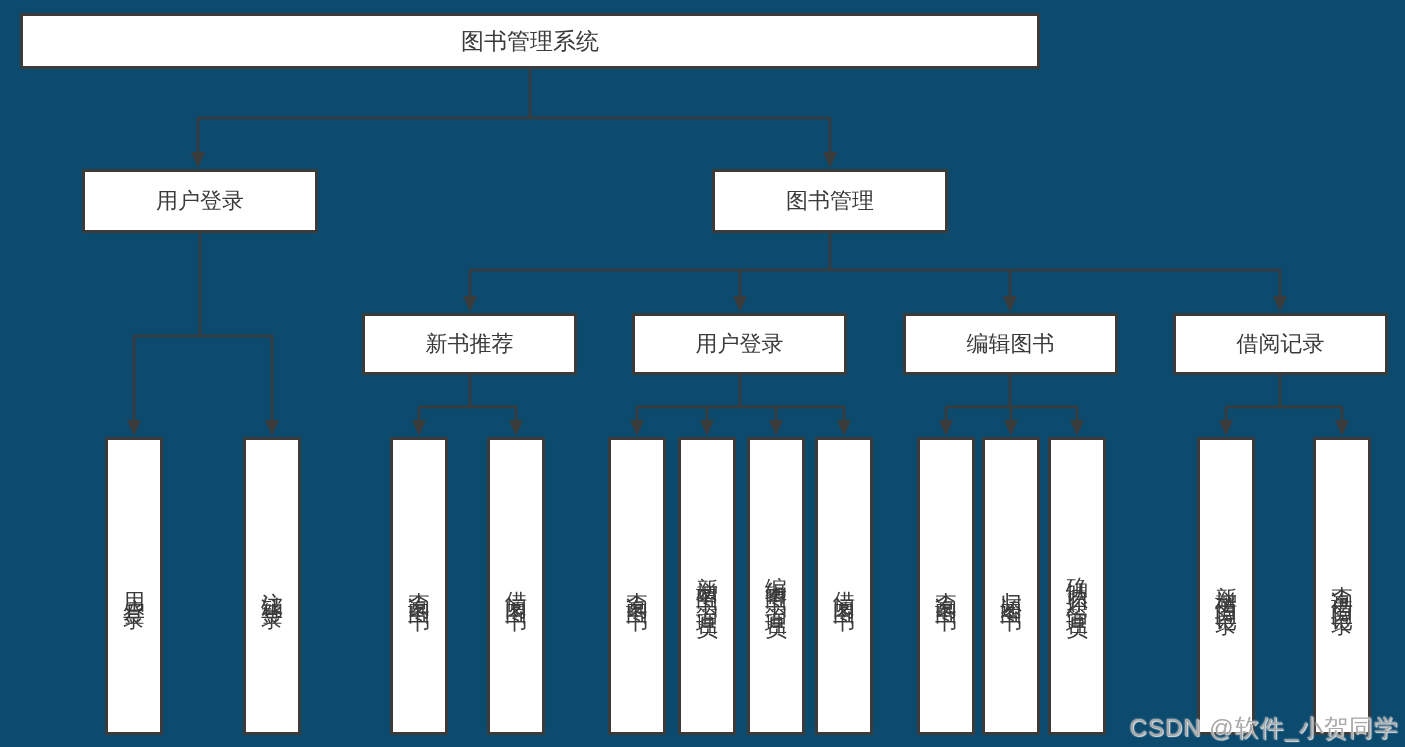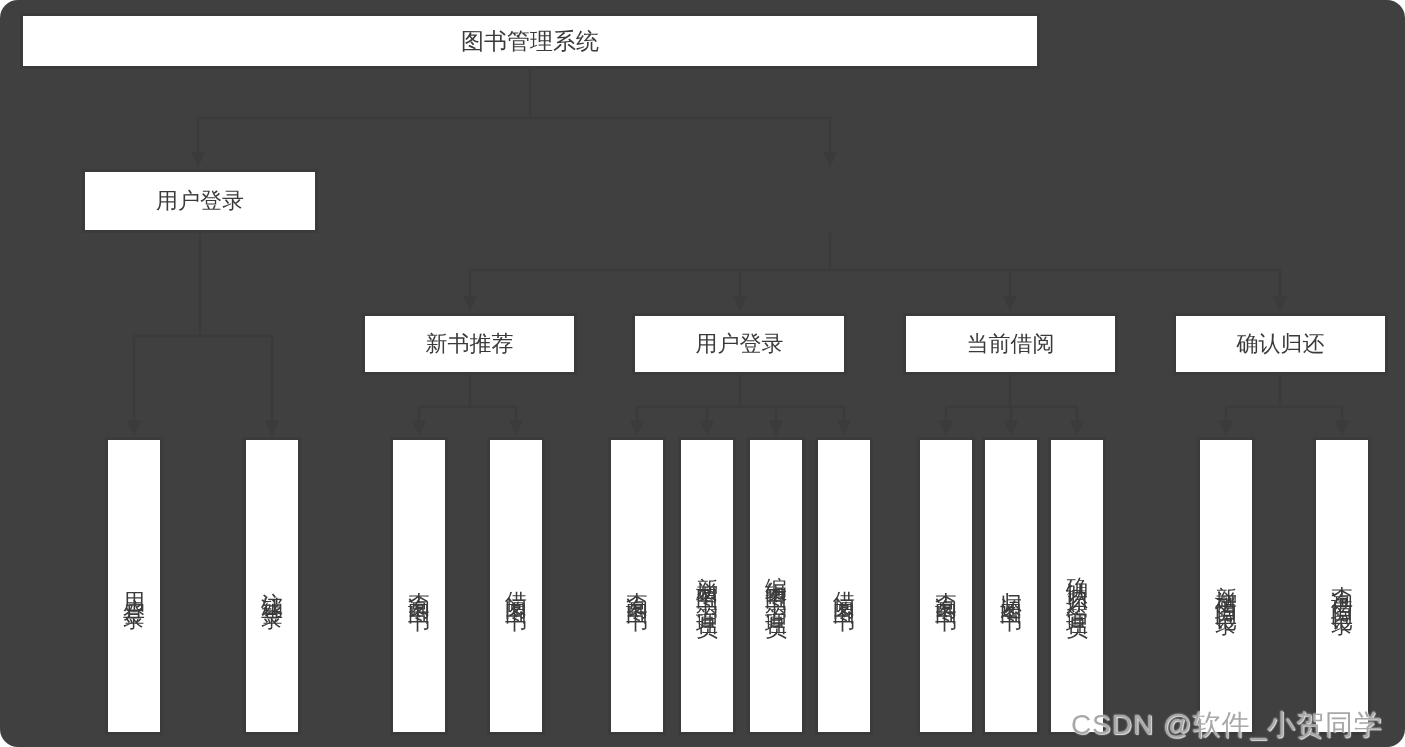--- a/index.html
+++ b/index.html
@@ -1,23 +1,22 @@
 <!DOCTYPE html>
 <html><head>
 <meta charset="utf-8">
 <style>
   html, body { margin: 0; padding: 0; background: #ffffff; }
   #stage {
     position: relative;
     width: 1405px;
     height: 747px;
-    background: #404040;
+    background: #0c4a6e;
     overflow: hidden;
     font-family: "Liberation Sans", sans-serif;
-    border-radius: 18px;
   }
   #connectors {
     position: absolute;
     left: 0; top: 0;
     width: 1405px; height: 747px;
     pointer-events: none;
   }
   .box {
     position: absolute;
     box-sizing: border-box;
@@ -38,23 +37,23 @@
   .vtext {
     writing-mode: vertical-rl;
     text-orientation: mixed;
     letter-spacing: 6px;
     font-size: 22px;
     color: #3a3a3a;
     line-height: 1;
   }
   #watermark {
     position: absolute;
-    right: 22px;
+    right: 6px;
     bottom: 3px;
-    font-size: 28px;
+    font-size: 24px;
     color: #a8a8a8;
     letter-spacing: 1px;
     text-shadow: 0 0 2px rgba(255,255,255,0.95), 1px 1px 1px rgba(255,255,255,0.8);
     white-space: nowrap;
   }
 </style>
 </head>
 <body>
 
 <div id="stage">
@@ -119,32 +118,35 @@
     </g>
   </svg>
 
   <div class="box lvl1">
     <span>图书管理系统</span>
   </div>
 
   <div class="box lvl2" style="left:82px">
     <span>用户登录</span>
   </div>
+  <div class="box lvl2" style="left:712px">
+    <span>图书管理</span>
+  </div>
 
   <div class="box lvl3" style="left:362px">
     <span>新书推荐</span>
   </div>
   <div class="box lvl3" style="left:632px">
     <span>用户登录</span>
   </div>
   <div class="box lvl3" style="left:903px">
-    <span>当前借阅</span>
+    <span>编辑图书</span>
   </div>
   <div class="box lvl3" style="left:1173px">
-    <span>确认归还</span>
+    <span>借阅记录</span>
   </div>
 
   <div class="box leaf" style="left:105px">
     <span class="vtext">用户登录</span>
   </div>
   <div class="box leaf" style="left:243px">
     <span class="vtext">注销登录</span>
   </div>
 
   <div class="box leaf" style="left:390px">

